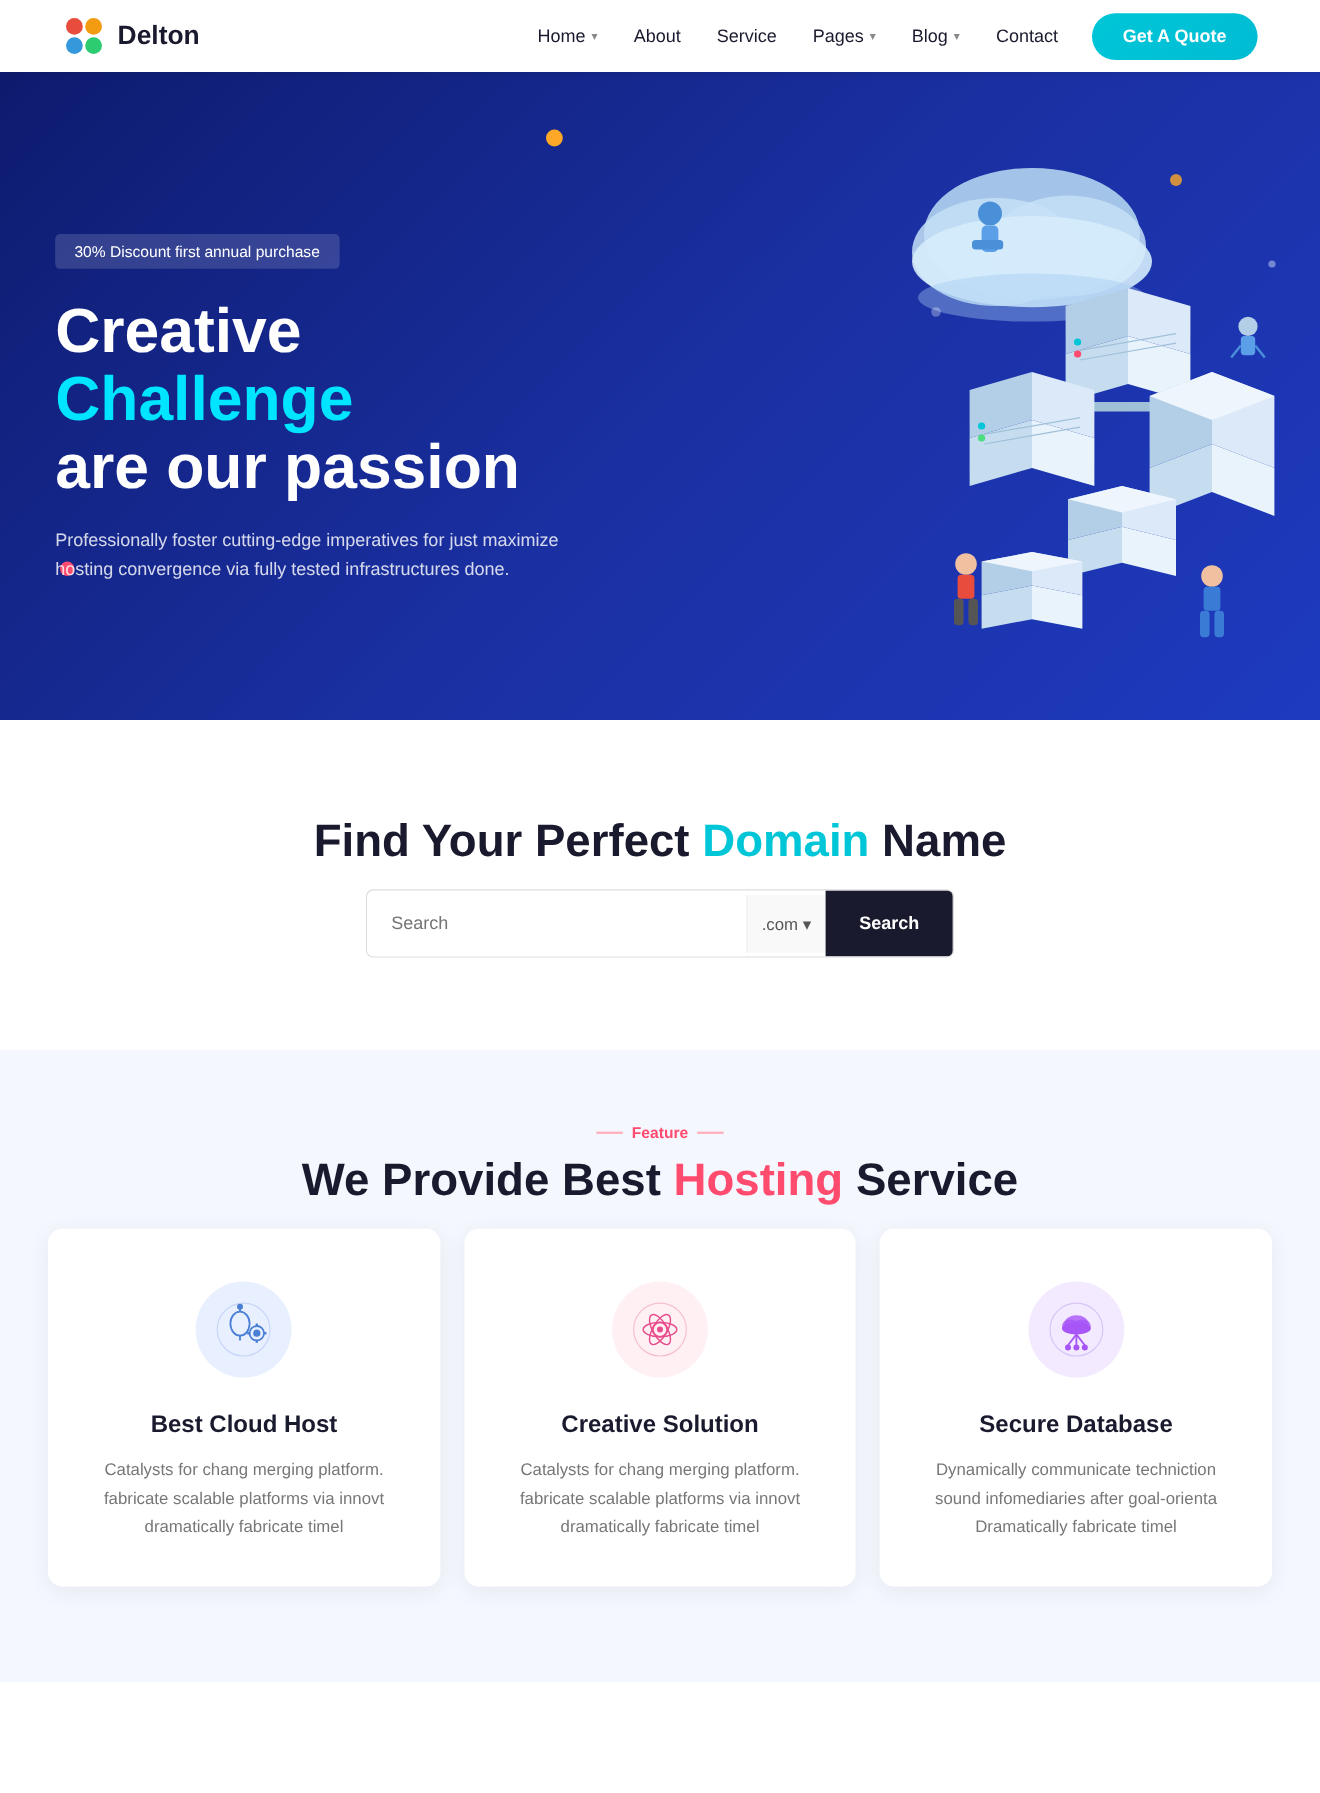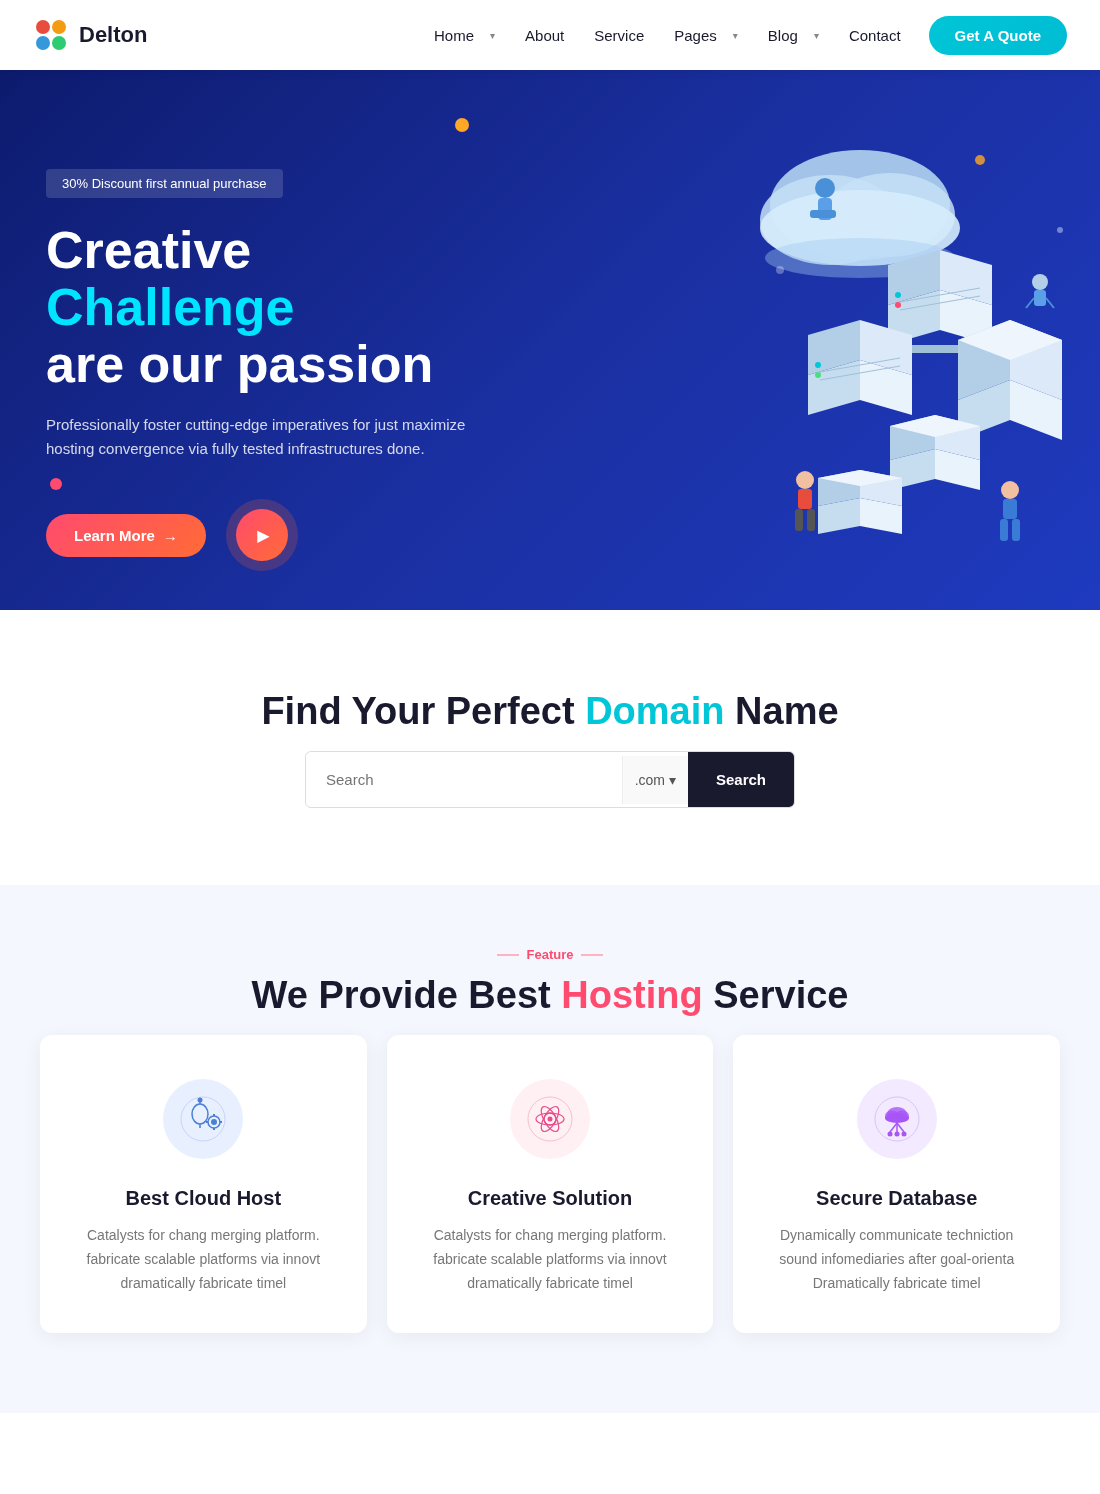--- a/index.html
+++ b/index.html
@@ -1,30 +1,30 @@
 <!DOCTYPE html>
 <html><head>
   <meta charset="utf-8">
   <style>
     * { margin: 0; padding: 0; box-sizing: border-box; }
     body { font-family: 'Segoe UI', Arial, sans-serif; width: 1100px; overflow-x: hidden; }
 
     
     nav {
       display: flex; align-items: center; justify-content: space-between;
-      padding: 0 33px; height: 70px; background: #fff;
+      padding: 0 52px; height: 60px; background: #fff;
       box-shadow: 0 2px 8px rgba(0,0,0,0.07); position: relative; z-index: 10;
     }
     .nav-logo { display: flex; align-items: center; gap: 10px; text-decoration: none; }
     .nav-logo-icon { width: 36px; height: 36px; }
     .nav-logo-text { font-size: 22px; font-weight: 700; color: #1a1a2e; }
     .nav-links { display: flex; align-items: center; gap: 6px; }
     .nav-link {
       font-size: 15px; color: #1a1a2e; text-decoration: none; padding: 8px 12px;
-      display: flex; align-items: center; gap: 16px; cursor: pointer;
+      display: flex; align-items: center; gap: 5px; cursor: pointer;
     }
     .nav-link .chevron { font-size: 10px; color: #888; }
     .nav-quote-btn {
       background: linear-gradient(135deg, #00c6d7, #00bcd4);
       color: #fff; border: none; border-radius: 30px;
       padding: 11px 26px; font-size: 15px; font-weight: 600; cursor: pointer;
       margin-left: 10px;
     }
 
     
@@ -189,29 +189,20 @@
 </nav>
 
 <section class="hero">
   <div class="hero-content">
     <div class="hero-badge">30% Discount first annual purchase</div>
     <h1 class="hero-title">
       <span>Creative </span><span class="accent">Challenge</span><br>
       <span>are our passion</span>
     </h1>
     <p class="hero-subtitle">Professionally foster cutting-edge imperatives for just maximize hosting convergence via fully tested infrastructures done.</p>
-    <div class="hero-actions">
-      <button class="btn-learn">
-        <span>Learn More</span>
-        <span>→</span>
-      </button>
-      <div class="play-outer">
-        <div class="btn-play"></div>
-      </div>
-    </div>
   </div>
   <div class="hero-dot-orange"></div>
   <div class="hero-dot-yellow"></div>
 
   <div class="hero-illustration">
     <svg viewBox="0 0 580 540" class="hero-svg" xmlns="http://www.w3.org/2000/svg">
 
       <ellipse cx="340" cy="135" rx="90" ry="55" fill="#b3d4f0" opacity="0.9"></ellipse>
       <ellipse cx="310" cy="150" rx="70" ry="45" fill="#c5e0f7" opacity="0.85"></ellipse>
       <ellipse cx="370" cy="145" rx="65" ry="42" fill="#c5e0f7" opacity="0.85"></ellipse>

